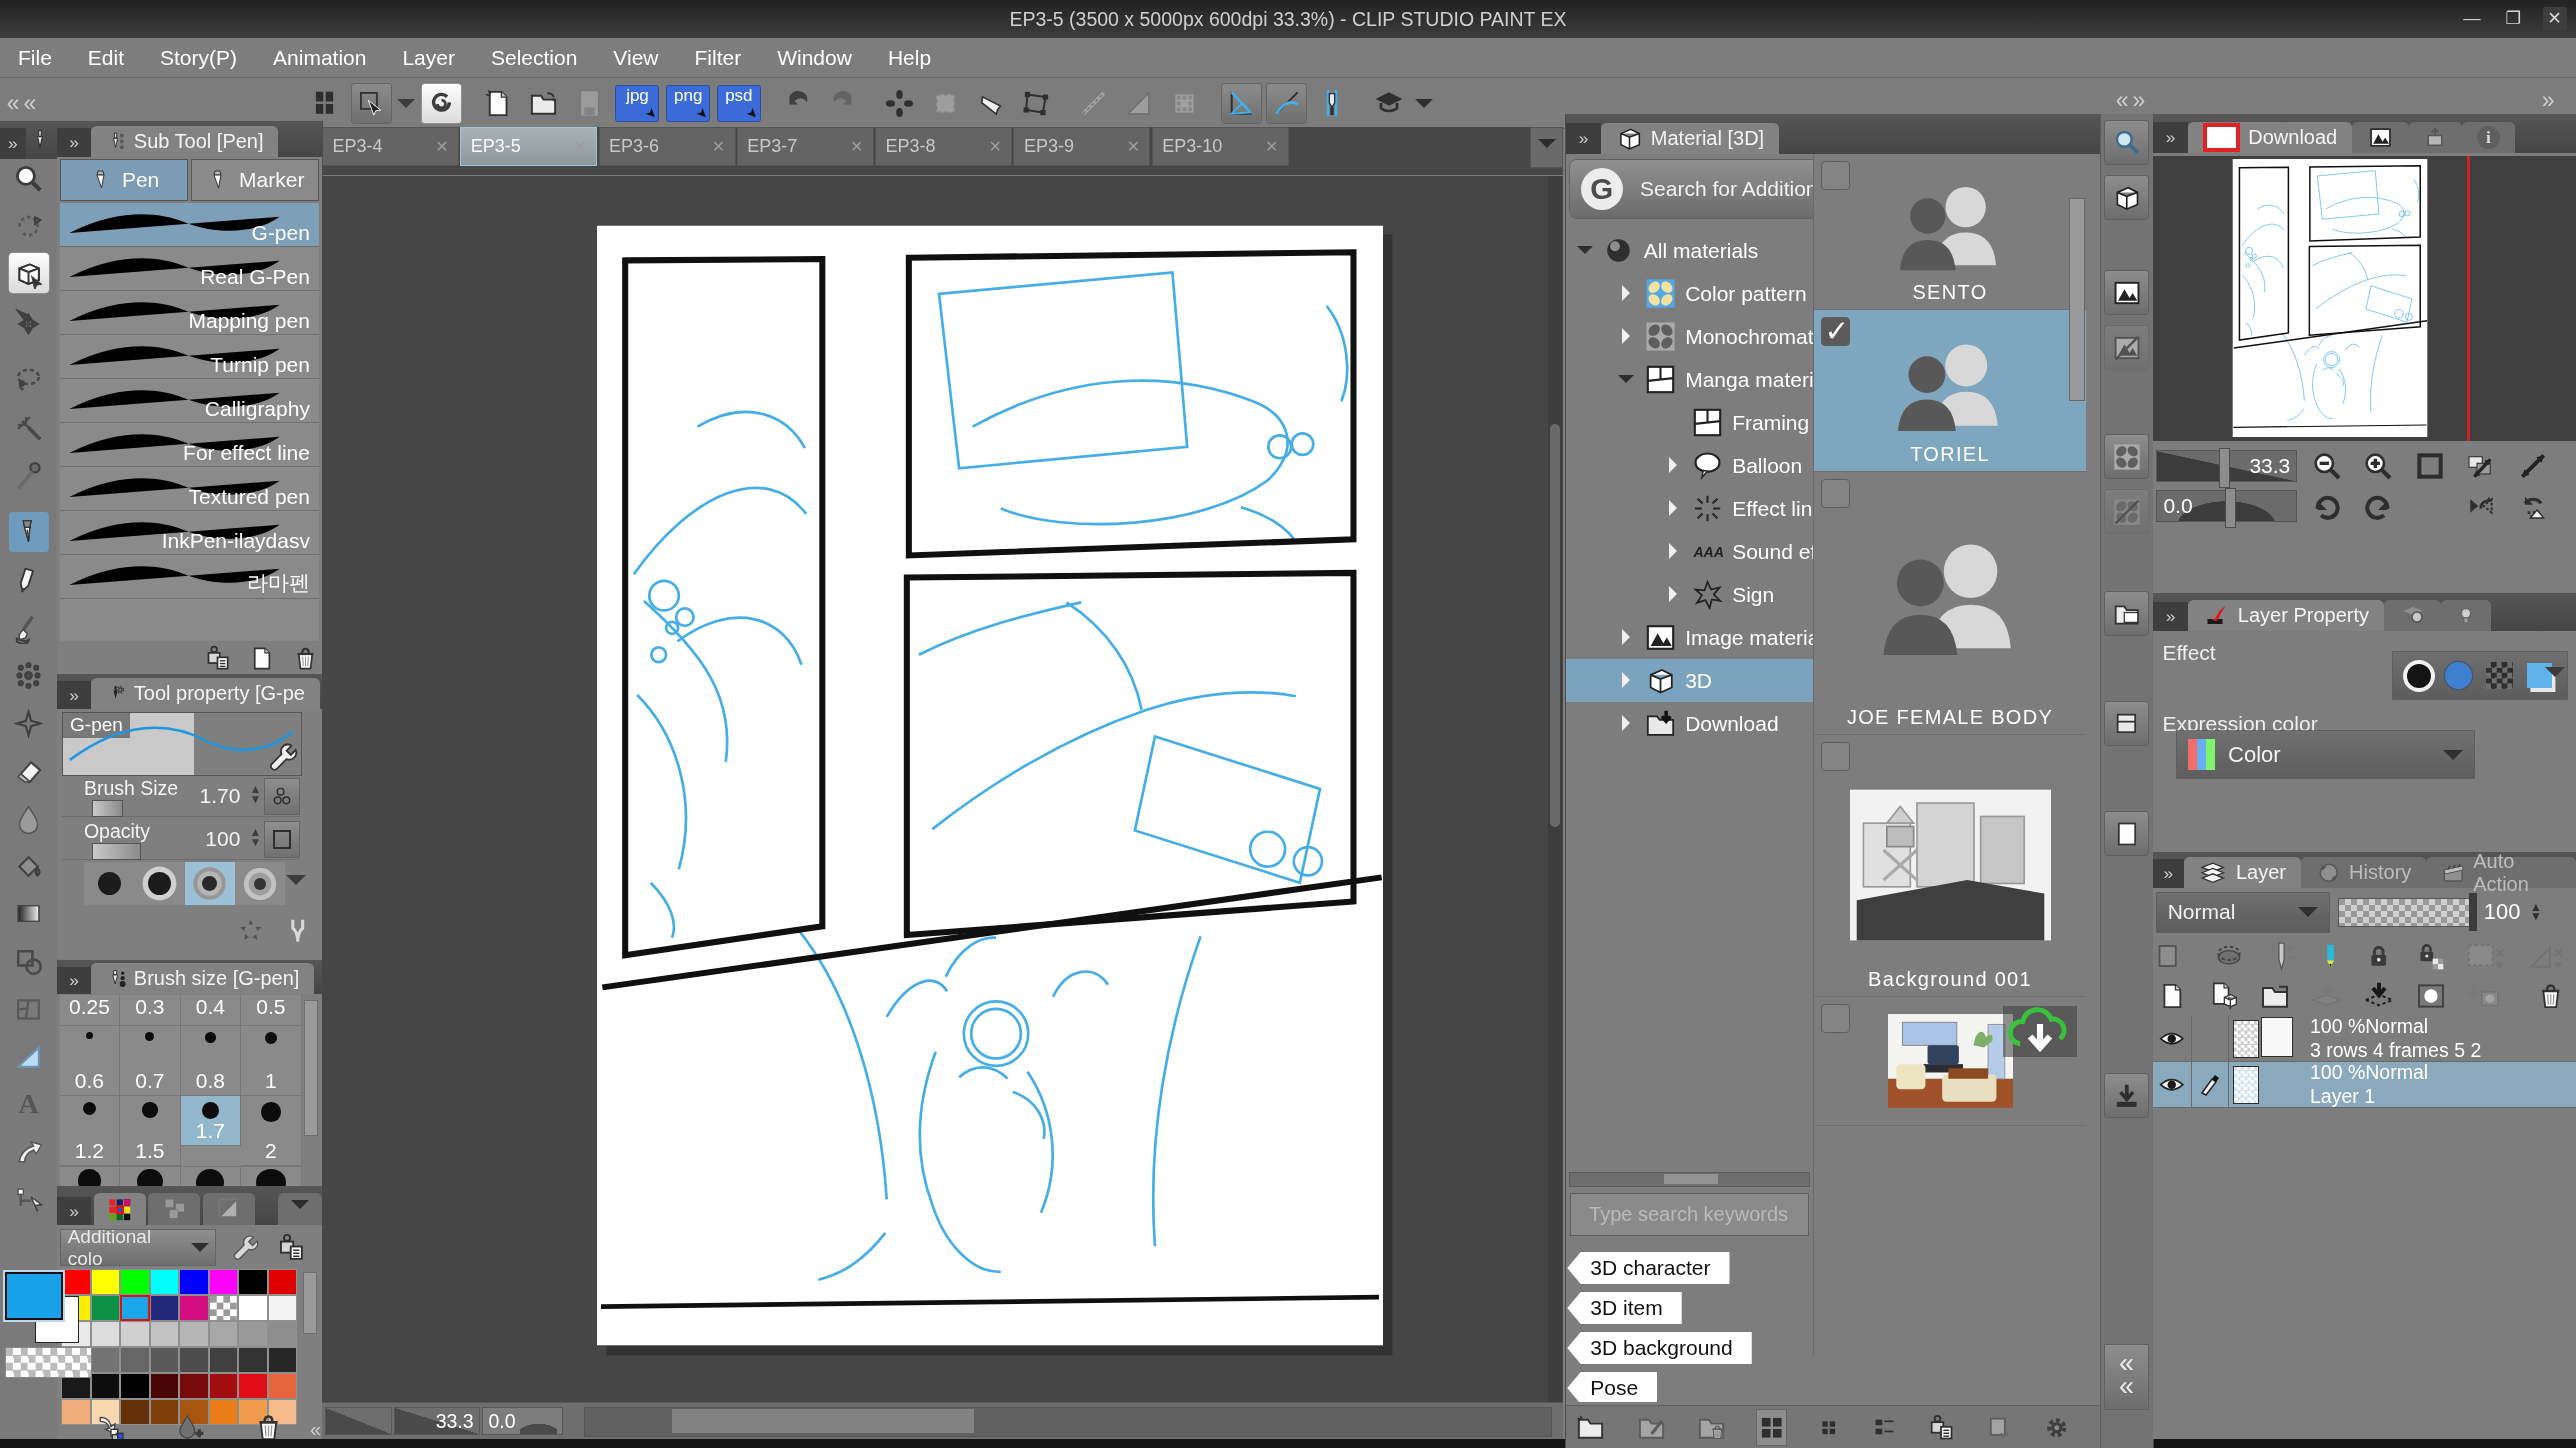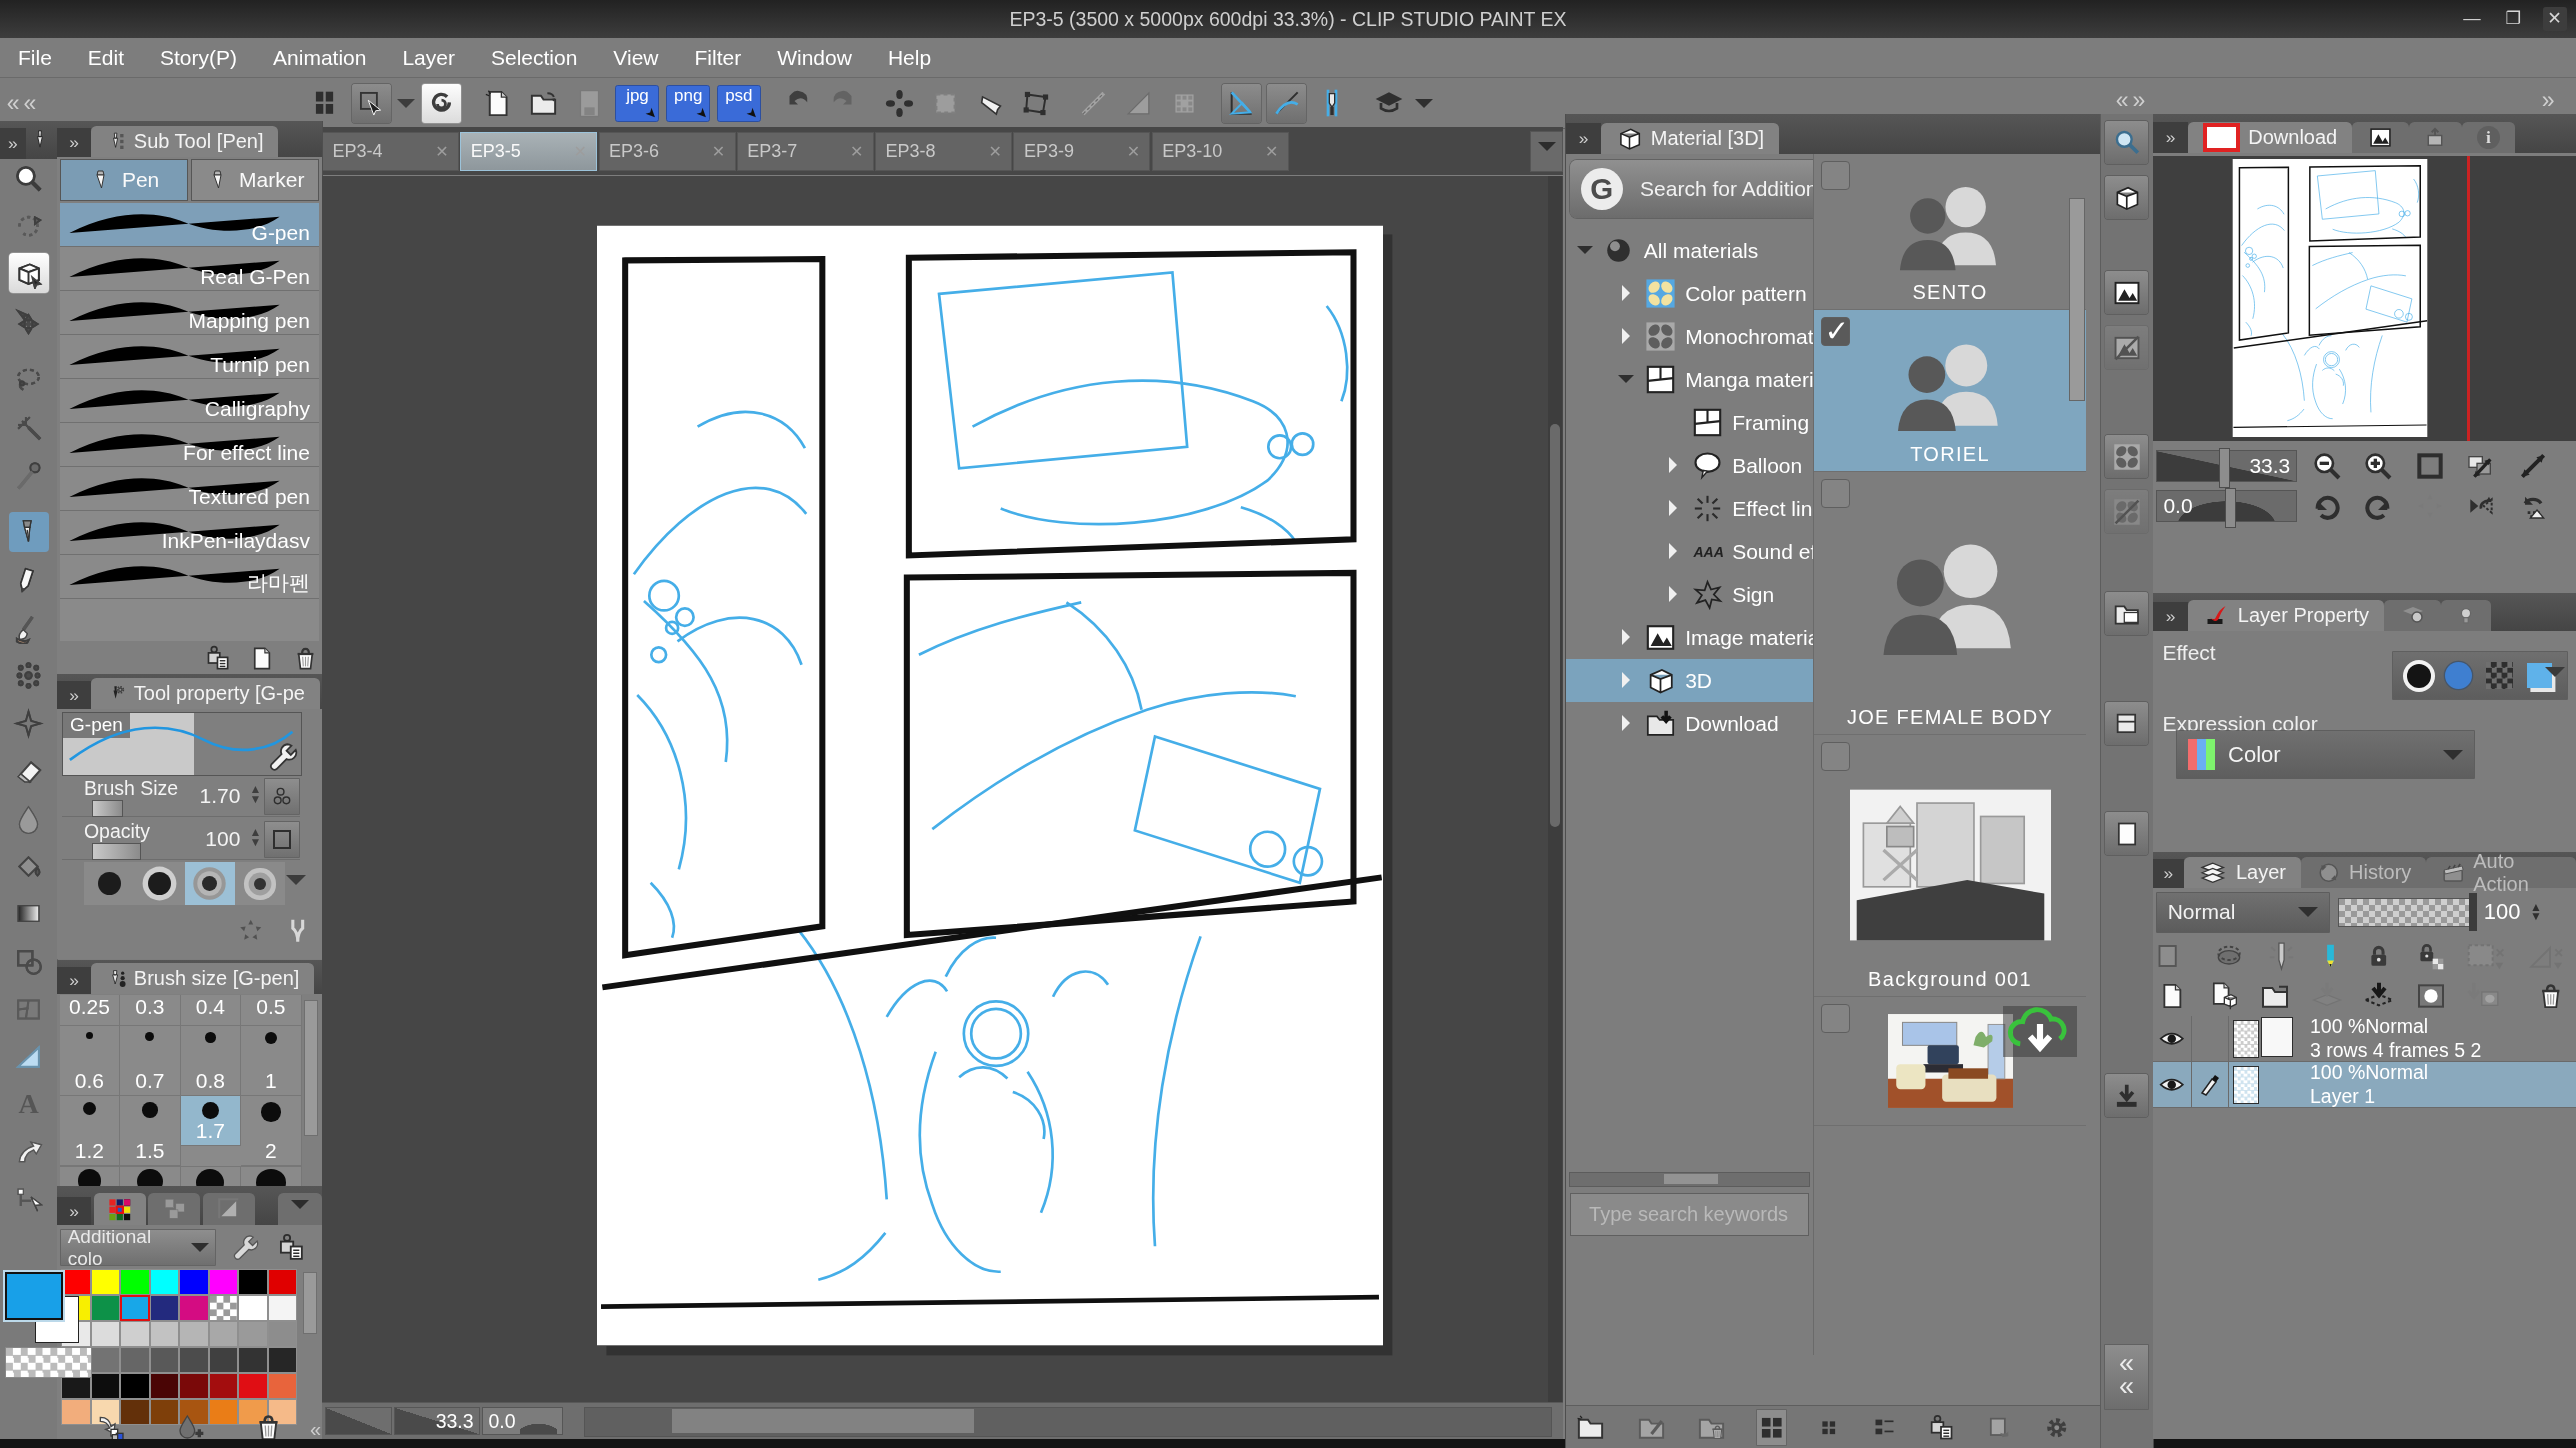--- a/index.html
+++ b/index.html
@@ -25,21 +25,21 @@
   .tbico.white{background:linear-gradient(#fdfdfd,#dcdcdc);box-shadow:0 0 0 0.7px #9a9a9a;}
   .tbico.raised{background:linear-gradient(#8c8c8c,#6f6f6f);box-shadow:0 0 0 0.7px #5c5c5c;}
   .chip{width:42px;height:35px;background:#3a6bd8;border:1.3px solid #2c4fa0;border-radius:2.7px;
         color:#fff;font-size:17px;display:flex;align-items:flex-start;justify-content:center;position:relative;}
   .chip::after{content:"➤";position:absolute;right:1.3px;bottom:0;font-size:13.4px;color:#111;transform:rotate(45deg);}
   .faded{opacity:.4;}
   .chev{color:#cfcfcf;font-size:23px;letter-spacing:-2.7px;}
   .ddarrow{width:0;height:0;border:9.4px solid transparent;border-top-color:#3c3c3c;margin-top:9.4px;}
 
   
-  .tabbar{left:322px;top:127px;width:1241px;height:48px;background:#474747;display:flex;align-items:center;}
+  .tabbar{left:322px;top:127px;width:1241px;height:48px;background:#474747;display:flex;align-items:flex-start;}
   .dtab{width:137px;height:39px;margin-right:1.3px;background:#646464;border:0.7px solid #555;
         display:flex;align-items:center;justify-content:space-between;padding:0 9.4px;box-sizing:border-box;}
   .dtab .lab{font-size:18px;color:#c9c9c9;}
   .dtab .x{font-size:16px;color:#9d9d9d;}
   .dtab.selected{background:linear-gradient(#a9b2b6,#8e979c);border:1.3px solid #9cc3da;}
   .dtab.selected .lab{color:#fafafa;}
   .tab-ovf{width:31px;height:39px;background:#6a6a6a;border:0.7px solid #555;display:flex;align-items:center;justify-content:center;}
 
   
   .phead{background:linear-gradient(#565656,#454545);display:flex;align-items:flex-end;}
@@ -1528,20 +1528,27 @@
       </div>
     <div class="tree-hsb">
         <div class="th"></div>
       </div>
     <div class="srchbox">
       <svg class="ic" width="27" height="27" viewBox="0 0 48 48">
           <use href="#sym-mag"></use>
         </svg>
       <input type="text" placeholder="Type search keywords" style="">
     </div>
+    <div class="tagwrap">
+
+    <span class="tag">3D character</span>
+        <span class="tag">3D item</span>
+        <span class="tag">3D background</span>
+        <span class="tag">Pose</span>
+      </div>
     <div class="mat-list">
       <div>
 
           <div class="mat-item" style="height: 156px;">
             <span class="mat-check"></span>
             <svg class="mat-thumb" viewBox="0 0 120 92">
               <use href="#sym-people"></use>
             </svg>
 
             <div class="mat-label">SENTO</div>

